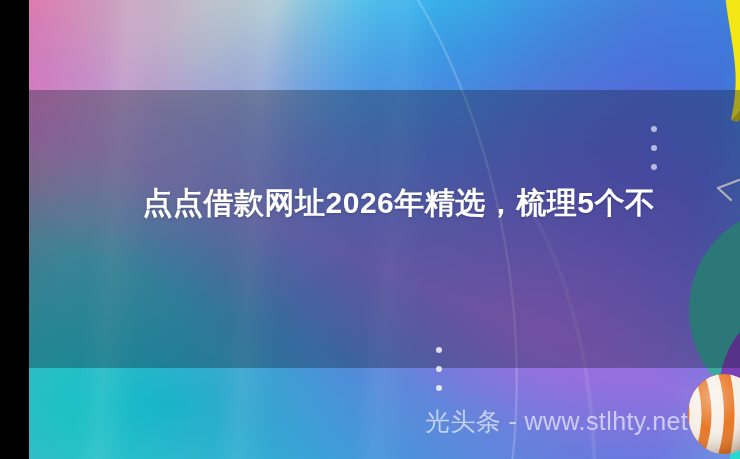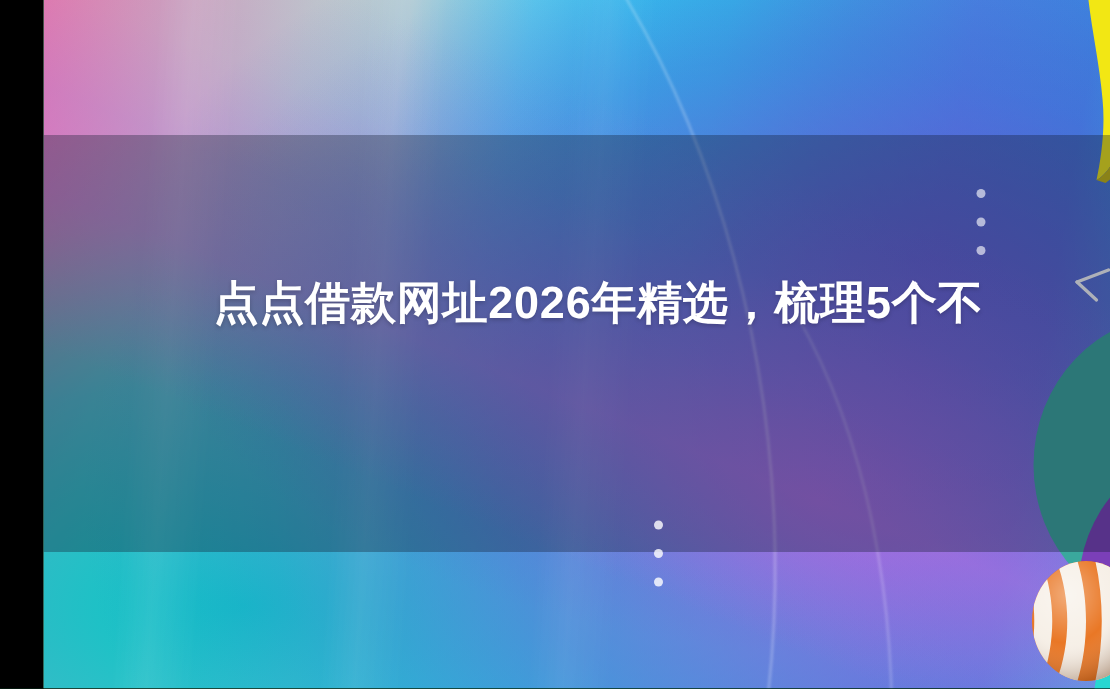--- a/index.html
+++ b/index.html
@@ -290,20 +290,21 @@
   <div class="dots dots-lower">
     <span class="dot"></span>
     <span class="dot"></span>
     <span class="dot"></span>
   </div>
 
   <div class="title-wrap">
     <h1 class="title"><span>点点借款网址2026年精选，梳理5个不</span><br></h1>
   </div>
 
+  <div class="watermark">光头条 - www.stlhty.net</div>
 
   <svg class="ball" viewBox="0 0 76 82">
     <defs>
       <clipPath id="ballClip">
         <ellipse cx="38" cy="41" rx="36" ry="40"></ellipse>
       </clipPath>
       <radialGradient id="ballShade" cx="33%" cy="28%" r="78%">
         <stop offset="0%" stop-color="#ffffff" stop-opacity="0.42"></stop>
         <stop offset="52%" stop-color="#ffffff" stop-opacity="0.05"></stop>
         <stop offset="100%" stop-color="#5c2a06" stop-opacity="0.40"></stop>

